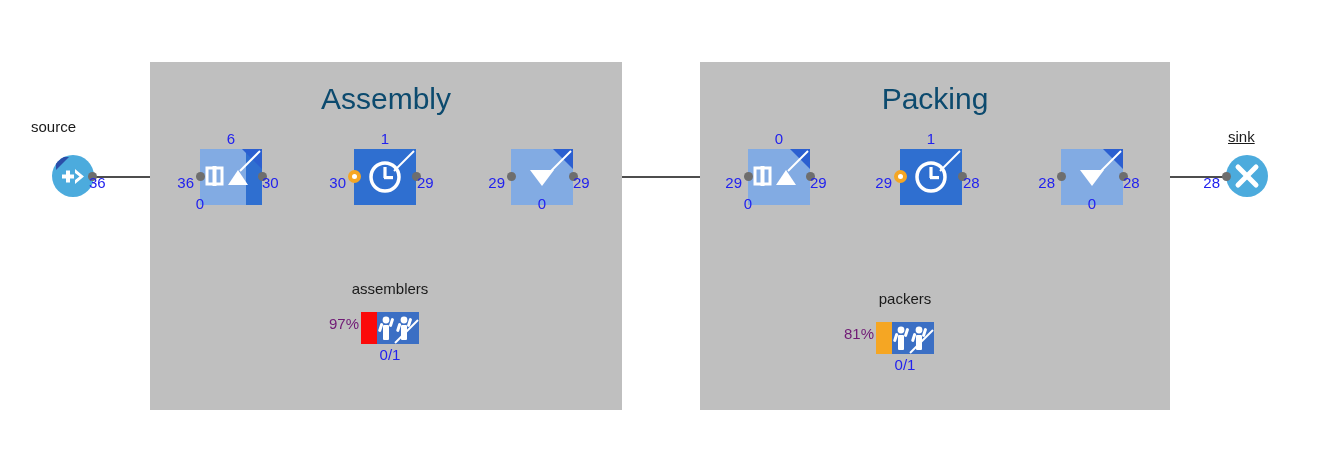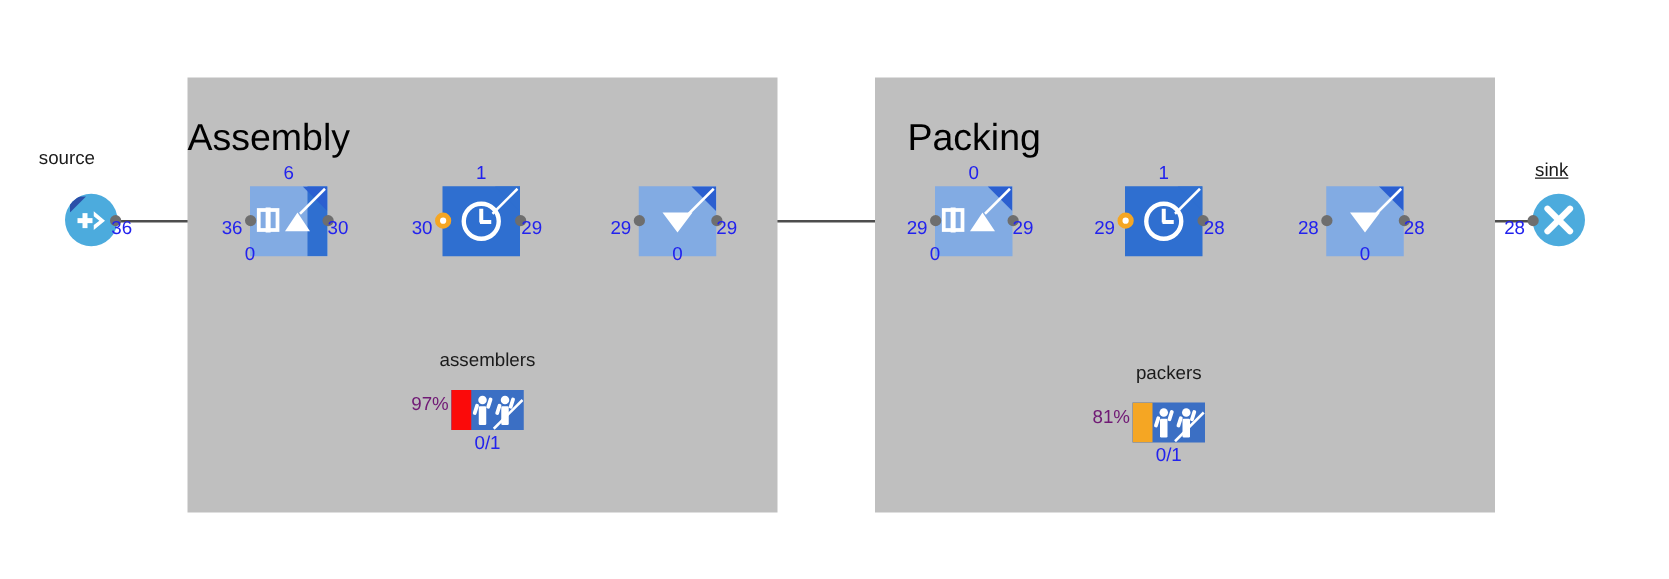--- a/index.html
+++ b/index.html
@@ -17,26 +17,26 @@
   }
 
   
   .group-panel {
     position: absolute;
     background: #bfbfbf;
   }
   .group-title {
     position: absolute;
     width: 100%;
+    text-align: center;
     top: 20px;
     font-size: 30px;
-    color: #000000;
+    color: #0c4a6e;
     font-family: "Liberation Sans", sans-serif;
     white-space: nowrap;
-    margin-top: 12px;
   }
 
   
   .flow-line {
     position: absolute;
     height: 2px;
     background: #4d4d4d;
     top: 176px;
   }
 
@@ -202,21 +202,21 @@
 <body>
 
 <div id="canvas">
 
   <div class="flow-line" style="left:72px; width:1178px;"></div>
 
   <div class="group-panel" style="left:150px; top:62px; width:472px; height:348px;">
     <div class="group-title">Assembly</div>
   </div>
 
-  <div class="group-panel" style="left:700px; top:62px; width:470px; height:348px;padding-left:26px;">
+  <div class="group-panel" style="left:700px; top:62px; width:470px; height:348px;">
     <div class="group-title">Packing</div>
   </div>
 
   <div class="node-label" style="left:31px; top:118px;">source</div>
   <div class="round-node" style="left:52px; top:155px;">
     <div class="corner-flag"></div>
     <svg width="42" height="42" viewBox="0 0 42 42">
       <rect x="10" y="19.5" width="12" height="4" fill="#ffffff"></rect>
       <rect x="14" y="15.5" width="4" height="12" fill="#ffffff"></rect>
       <path d="M23 14 L32 21.5 L23 29 L23 25 L27.5 21.5 L23 18 Z" fill="#ffffff"></path>
@@ -369,21 +369,21 @@
         </svg>
       </div>
     </div>
   </div>
   <div class="port" style="left:1057px;"></div>
   <div class="port" style="left:1119px;"></div>
   <div class="val right-align" style="left:1017px; top:174px; width:38px;">28</div>
   <div class="val" style="left:1123px; top:174px;">28</div>
   <div class="val" style="left:1072px; top:195px; width:40px; text-align:center;">0</div>
 
-  <div class="resource" style="left:850px; top:290px; width:170px; height:90px;">
+  <div class="resource" style="left:820px; top:290px; width:170px; height:90px;">
     <div class="res-name">packers</div>
     <div class="util-pct" style="left:0px; width:54px;">81%</div>
     <div class="res-icon">
       <div class="util-bar" style="background:#f5a623;"></div>
       <svg class="people-svg" width="40" height="28" viewBox="0 0 40 28">
         <g fill="#ffffff">
           <circle cx="8" cy="6" r="3.4"></circle>
           <rect x="5" y="11" width="6" height="15" rx="1"></rect>
           <rect x="1.2" y="9" width="3" height="9" rx="1.4" transform="rotate(18 2.7 13.5)"></rect>
           <rect x="12" y="4" width="3" height="9" rx="1.4" transform="rotate(18 13.5 8.5)"></rect>

